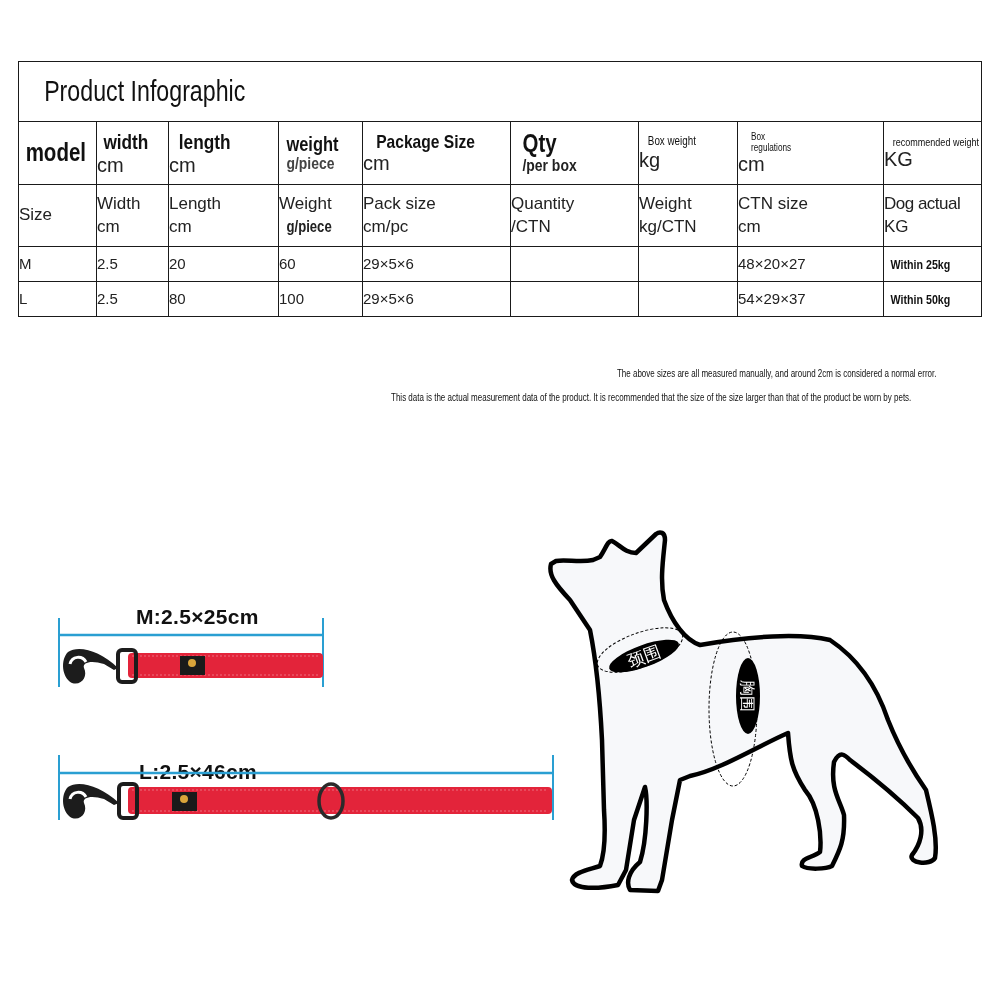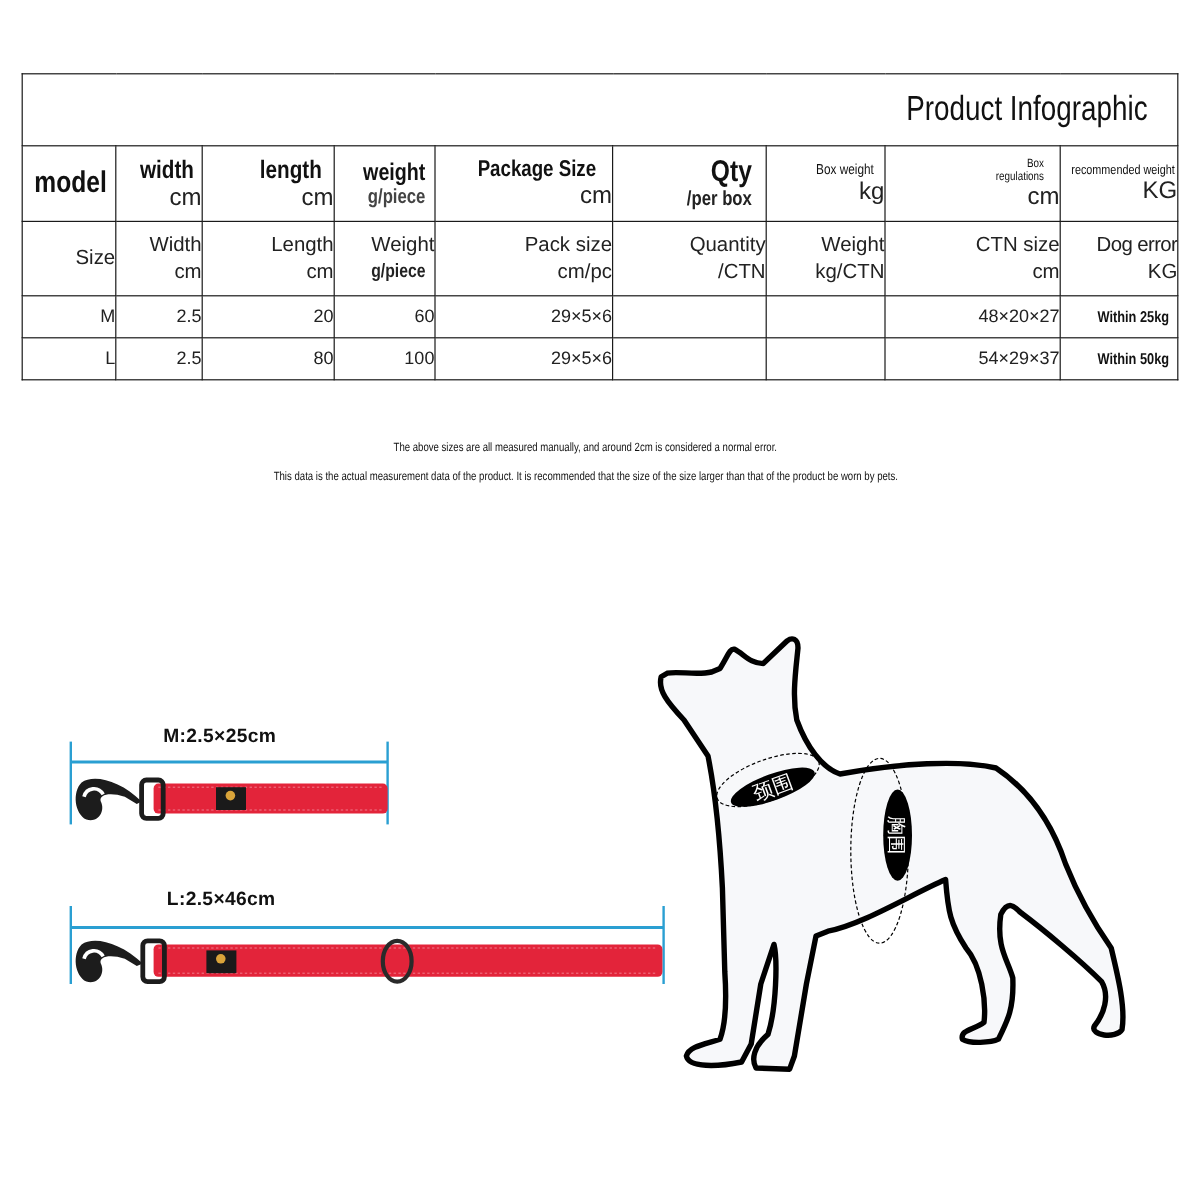--- a/index.html
+++ b/index.html
@@ -1,34 +1,34 @@
 <!DOCTYPE html>
 <html><head>
 <meta charset="utf-8">
 <style>
   html, body { margin:0; padding:0; background:#ffffff; }
   body { width:1000px; height:1000px; position:relative; overflow:hidden; font-family:"Liberation Sans", sans-serif; color:#111; }
   .table-wrap { position:absolute; left:18px; top:61px; width:963px; }
   table { border-collapse:collapse; width:963px; table-layout:fixed; }
-  td { border:1px solid #1a1a1a; text-align:right; vertical-align:middle; padding:0; line-height:1.1; }
+  td { border:1px solid #1a1a1a; text-align:left; vertical-align:middle; padding:0; line-height:1.1; }
   .hdr-row td { height:62px; }
   .sub-row td { height:61px; }
   .data-row td { height:34px; }
   .cond { display:inline-block; transform:scaleX(0.82); transform-origin:center; }
   .hdr-top { font-size:21px; font-weight:bold; display:block; }
   .hdr-bot { font-size:20px; font-weight:normal; display:block; color:#222; }
   .hdr-small { font-size:12px; display:block; }
   .hdr-tiny { font-size:10px; display:block; }
   .model-cell { font-size:23px; font-weight:bold; }
   .sub-text { font-size:17px; color:#222; display:block; line-height:1.35; }
   .data-text { font-size:15px; color:#222; }
   .within { font-size:13px; font-weight:bold; }
-  .note { position:absolute; left:0; width:976px; text-align:center; font-size:10px; color:#111; }
+  .note { position:absolute; left:0; width:976px; text-align:right; font-size:10px; color:#111; }
   .note span { display:inline-block; transform:scaleX(0.8); }
-  .dim-label { position:absolute; font-size:16px; font-weight:bold; color:#111; letter-spacing:0.3px; }
+  .dim-label { position:absolute; font-size:21px; font-weight:bold; color:#111; letter-spacing:0.3px; }
   svg { position:absolute; left:0; top:0; }
 </style>
 </head>
 <body>
 
 <div class="table-wrap">
 <table>
   <colgroup>
     <col style="width:78px">
         <col style="width:72px">
@@ -108,21 +108,21 @@
           </td>
     <td>
             <span class="sub-text">Weight</span>
             <span class="sub-text">kg/CTN</span>
           </td>
     <td>
             <span class="sub-text">CTN size</span>
             <span class="sub-text">cm</span>
           </td>
     <td>
-            <span class="sub-text" style="white-space:nowrap;letter-spacing:-0.5px">Dog error</span>
+            <span class="sub-text" style="white-space:nowrap;letter-spacing:-0.5px">Dog actual</span>
             <span class="sub-text">KG</span>
           </td>
   </tr>
   <tr class="data-row">
     <td><span class="data-text">M</span></td>
     <td><span class="data-text">2.5</span></td>
     <td><span class="data-text">20</span></td>
     <td><span class="data-text">60</span></td>
     <td><span class="data-text">29×5×6</span></td>
     <td><span class="data-text"></span></td>
@@ -142,21 +142,21 @@
     <td><span class="cond within">Within 50kg</span></td>
   </tr>
 </tbody>
     </table>
 </div>
 
 <div class="note" style="top:368px"><span>The above sizes are all measured manually, and around 2cm is considered a normal error.</span></div>
 <div class="note" style="top:392px"><span>This data is the actual measurement data of the product. It is recommended that the size of the size larger than that of the product be worn by pets.</span></div>
 
 <div class="dim-label" style="left:136px;top:605px">M:2.5×25cm</div>
-<div class="dim-label" style="left:139px;top:741px">L:2.5×46cm</div>
+<div class="dim-label" style="left:139px;top:760px">L:2.5×46cm</div>
 
 <svg width="1000" height="1000" viewBox="0 0 1000 1000">
 
   <g>
     <line x1="59" y1="635" x2="323" y2="635" stroke="#2a9fd2" stroke-width="2.5"></line>
     <line x1="59" y1="618" x2="59" y2="687" stroke="#2a9fd2" stroke-width="2"></line>
     <line x1="323" y1="618" x2="323" y2="687" stroke="#2a9fd2" stroke-width="2"></line>
   </g>
 
   <g>

